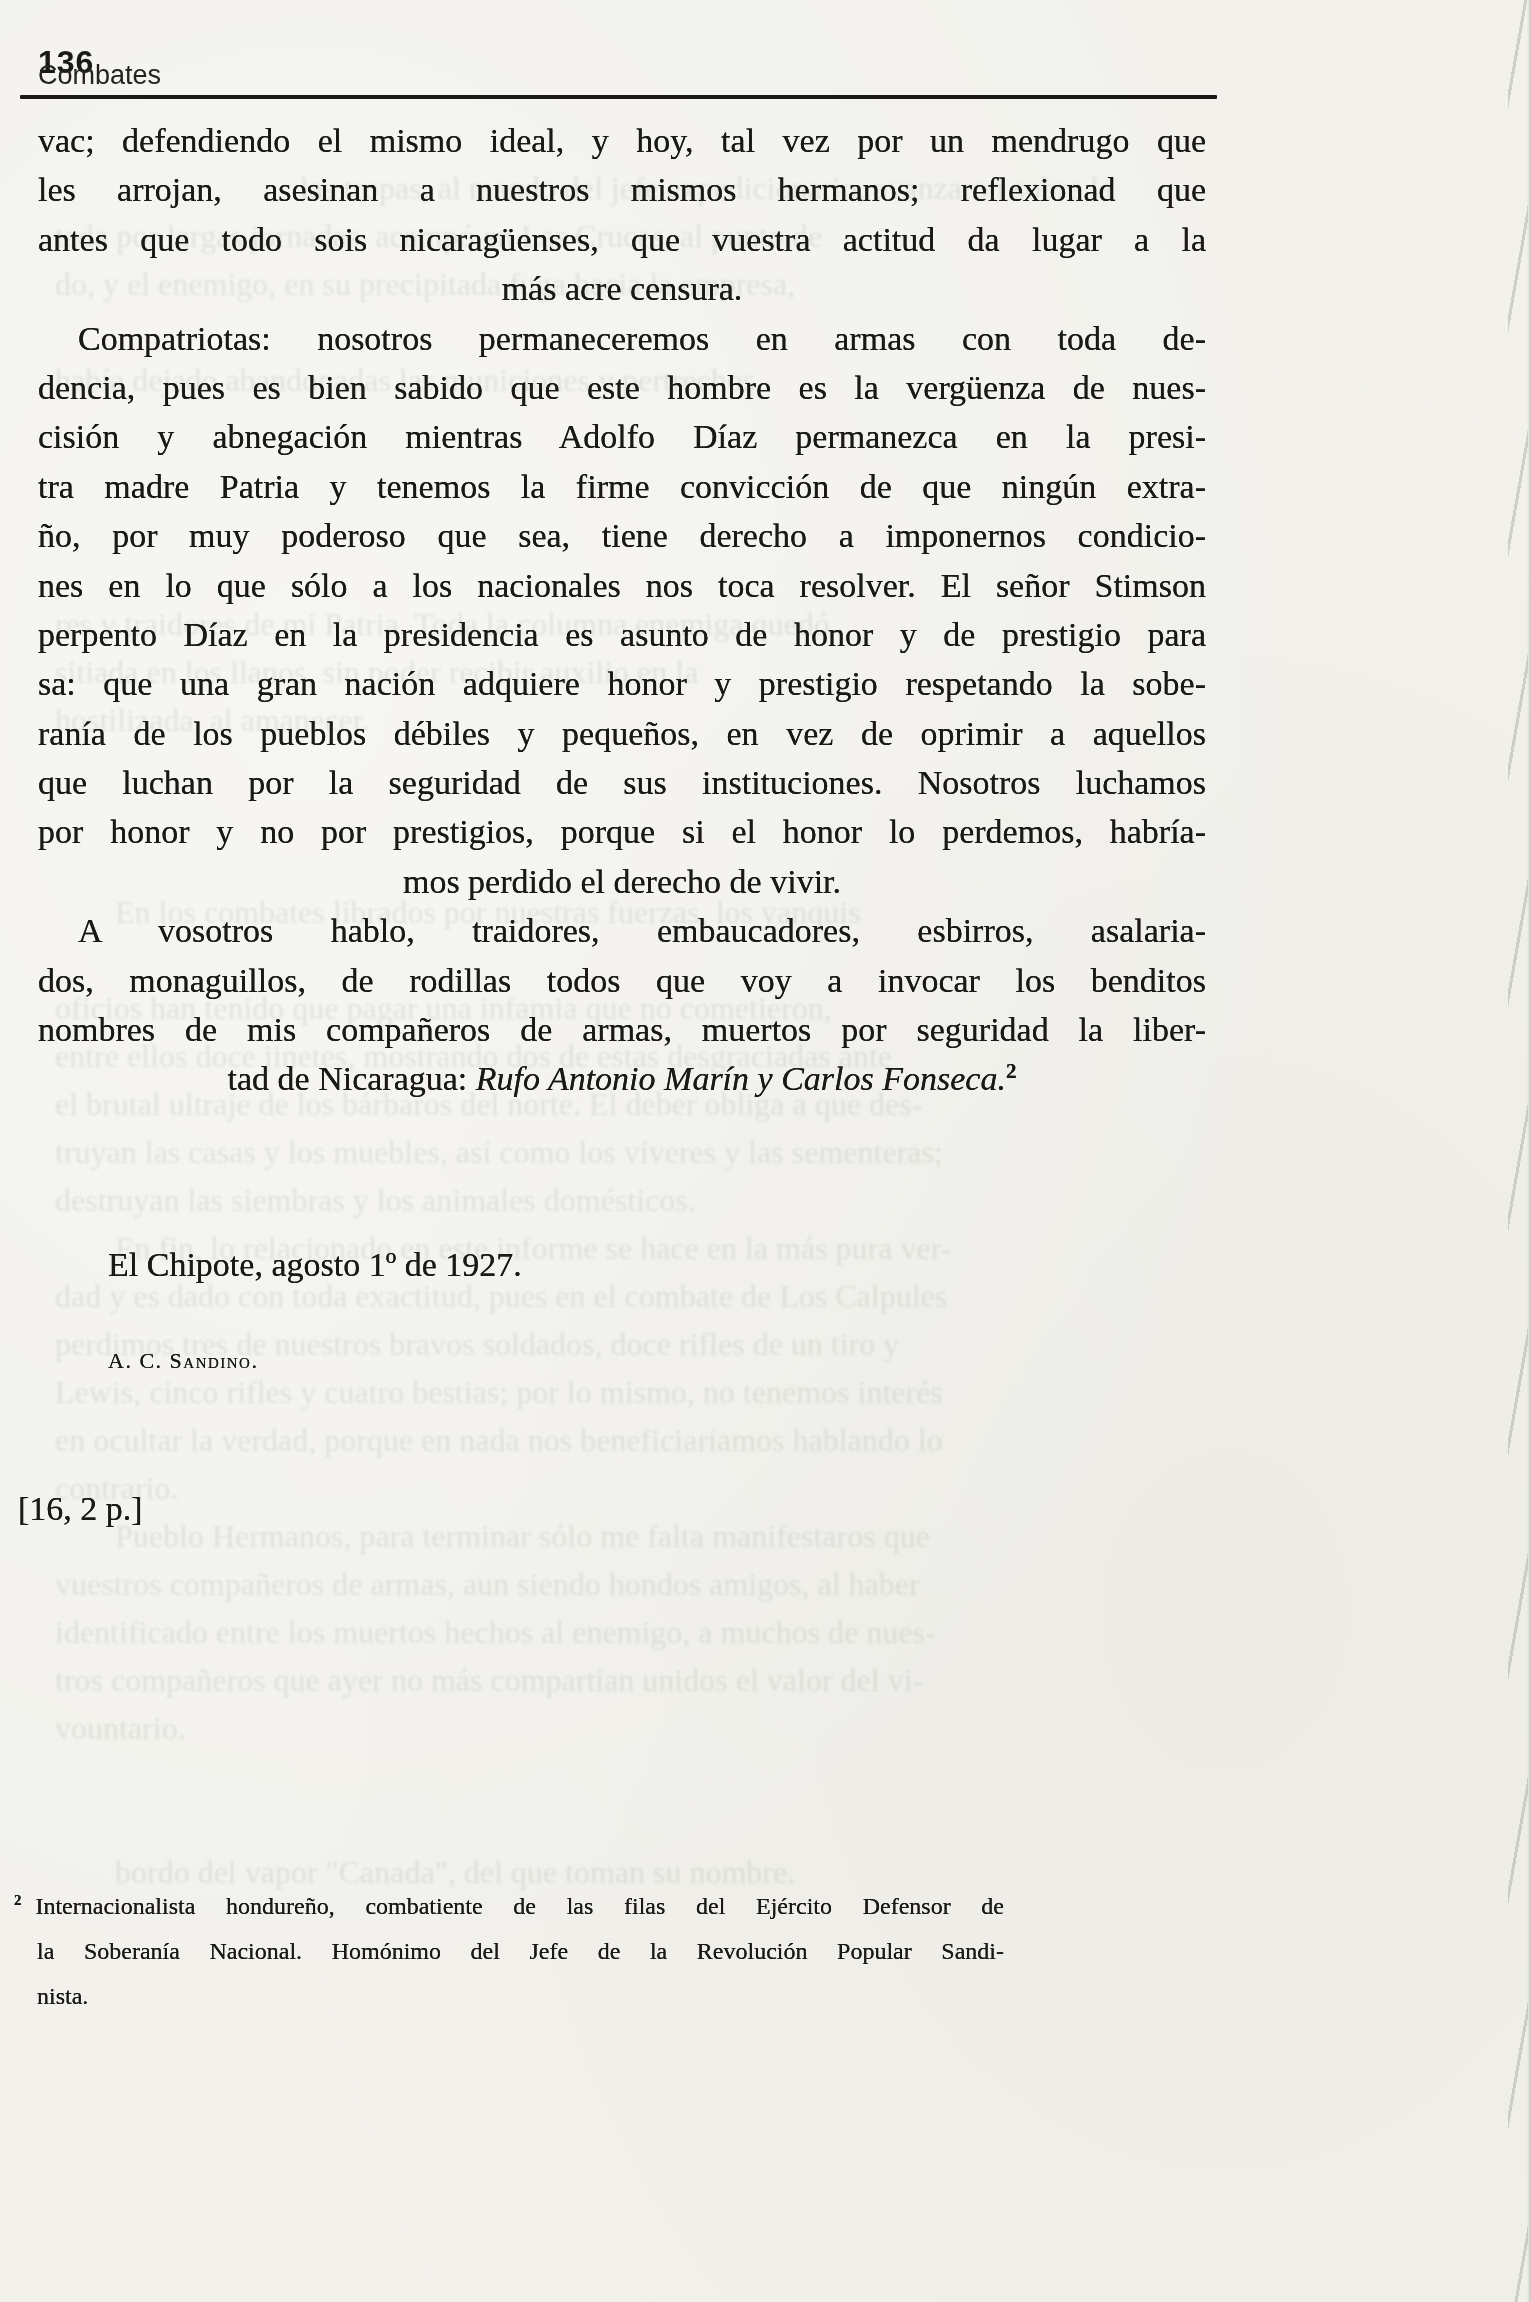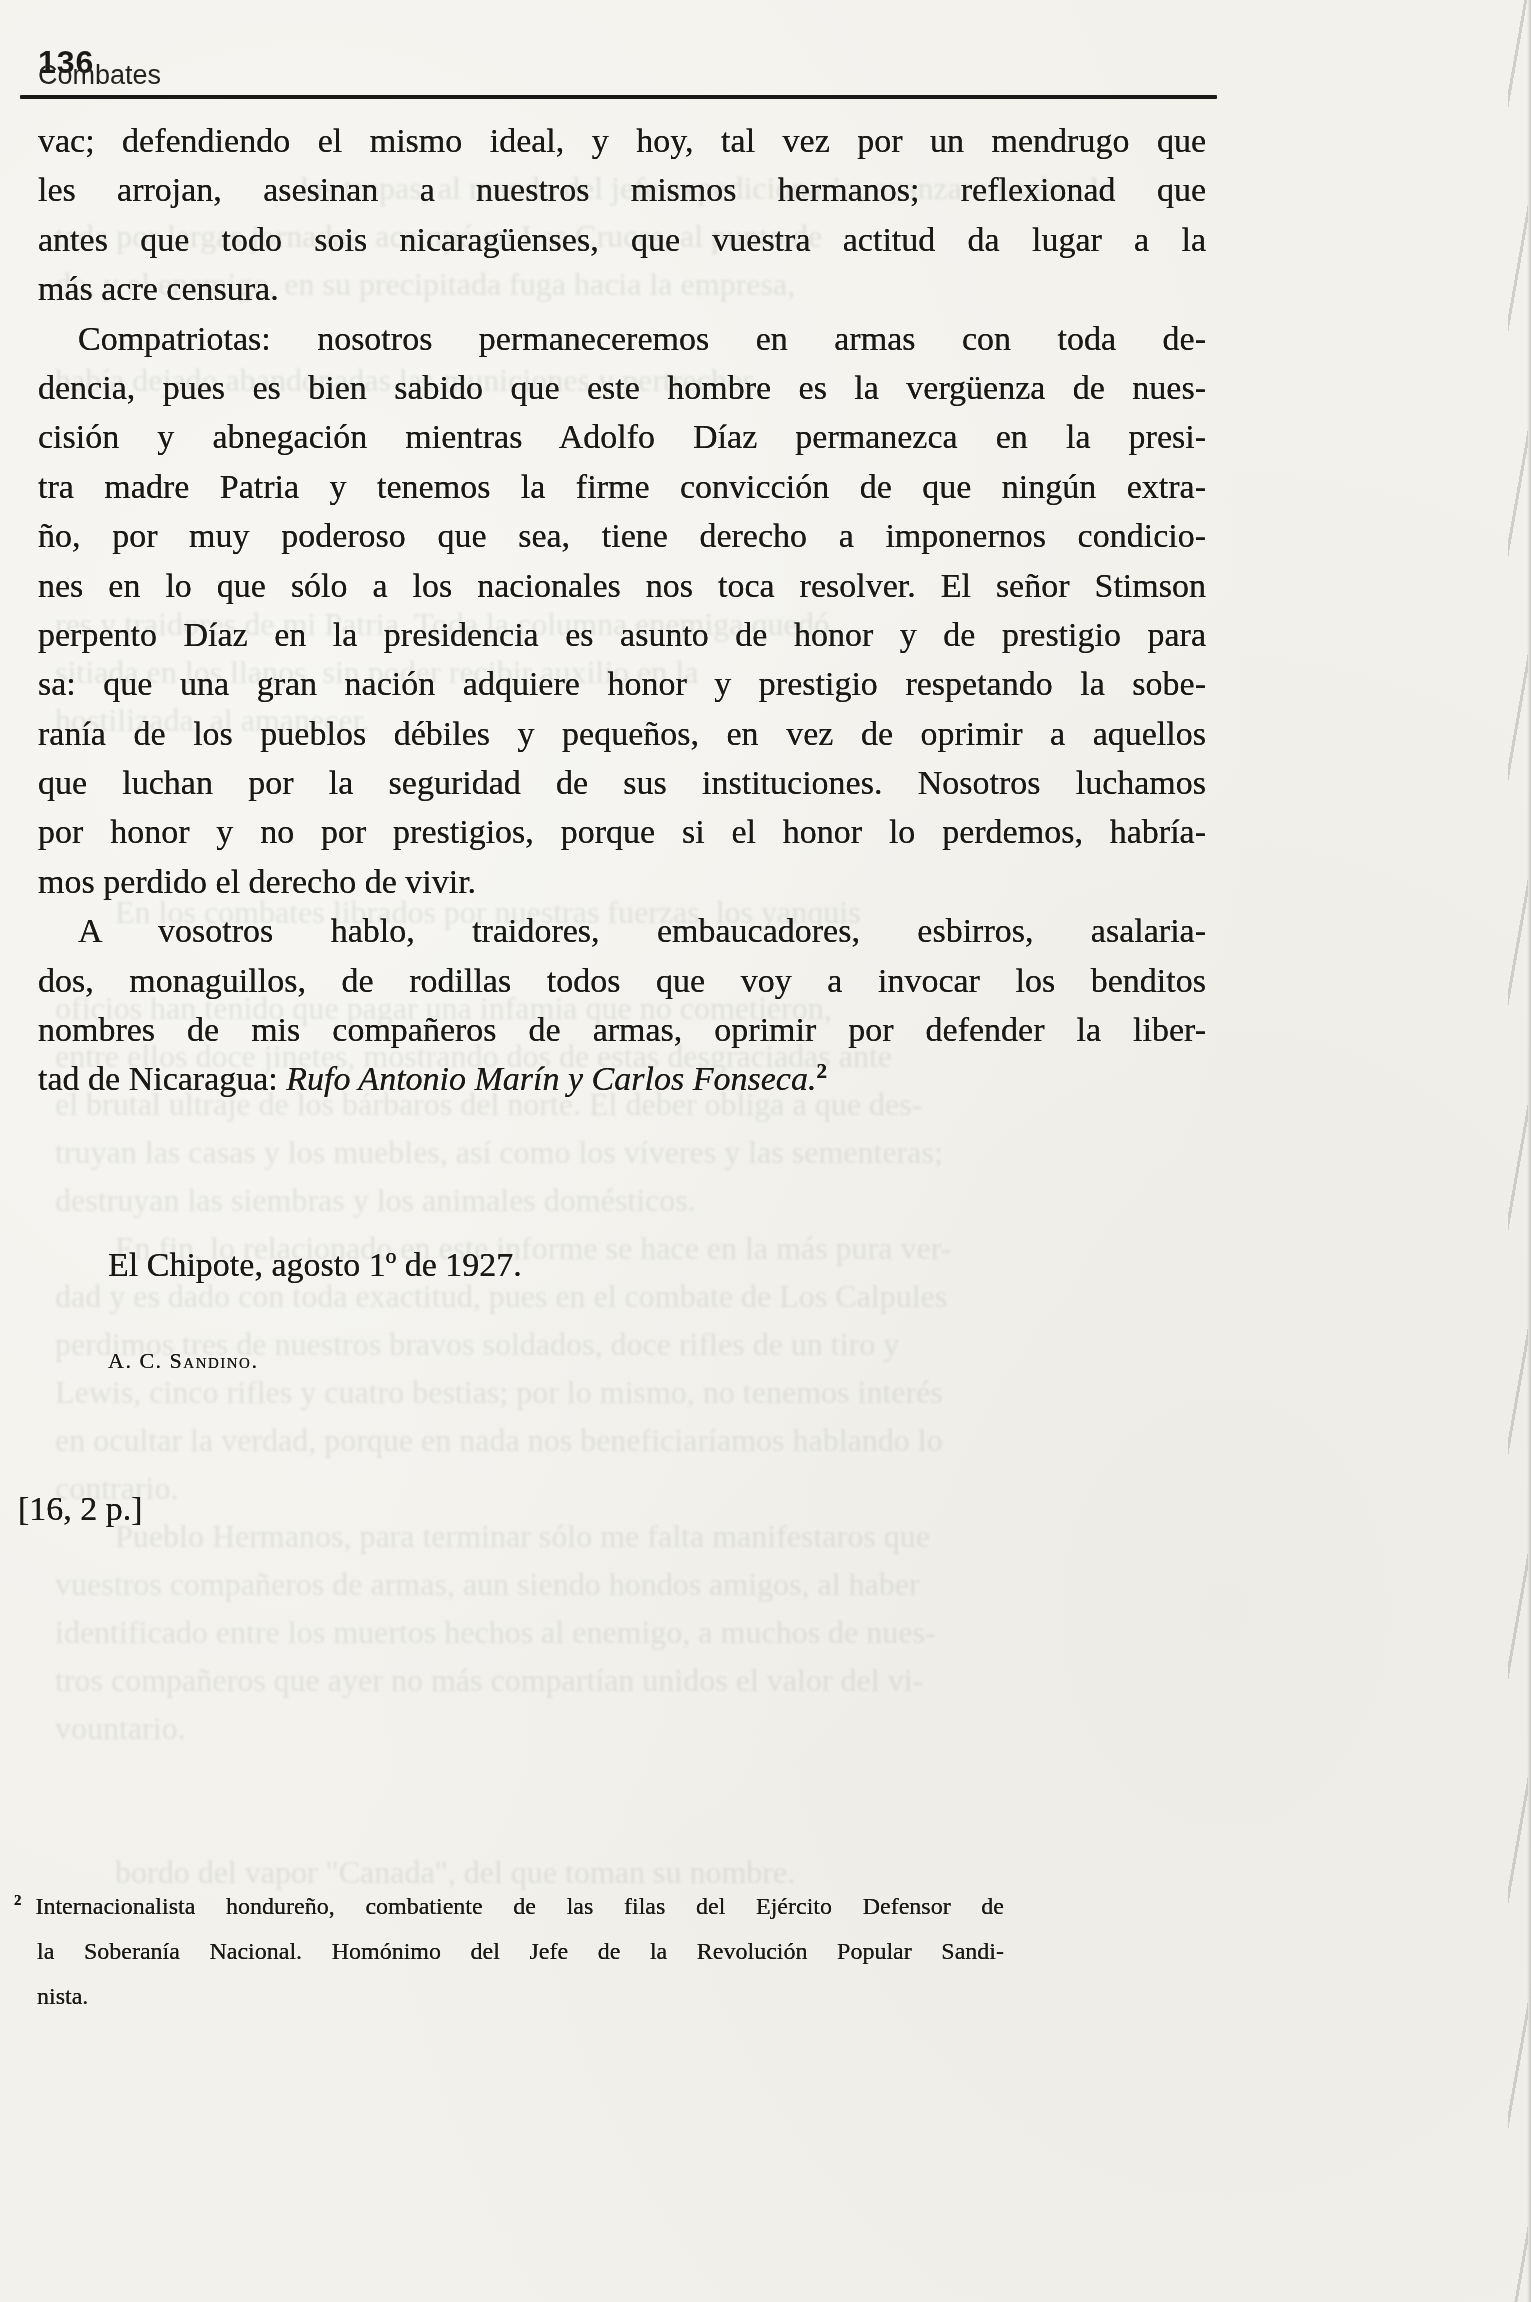--- a/index.html
+++ b/index.html
@@ -18,21 +18,21 @@
                   font:400 27px "Liberation Sans", sans-serif; color:#23221f; }
   .head-rule { position:absolute; left:20px; top:95px; width:1197px; height:4px;
                background:var(--ink,#151412); border-radius:1px; }
 
   
   .body-text { position:absolute; left:38px; top:116px; width:1168px;
                font-size:34px; line-height:49.4px; color:var(--ink,#1a1917);
                text-shadow:0 0 .6px currentColor; z-index:2;font-family:Liberation Serif, serif; }
   .line { height:49.4px; overflow:hidden; text-align:justify; }
   .line::after { content:""; display:inline-block; width:100%; height:0; }
-  .line.nj { text-align:left; }
+  .line.nj { text-align:center; }
   .line.nj::after { content:none; }
   .line.ind { text-indent:40px; }
   .it { font-style:italic; }
   sup { font-size:62%; font-weight:700; vertical-align:super; line-height:0; }
 
   .dateline  { position:absolute; left:108px; top:1246px; font-size:34px;
                color:var(--ink); text-shadow:0 0 .6px currentColor; z-index:2; }
   .signature { position:absolute; left:108px; top:1348px; font-size:22px;
                font-variant:small-caps; letter-spacing:1.5px;
                color:var(--ink); text-shadow:0 0 .6px currentColor; z-index:2; }
@@ -116,21 +116,21 @@
         <div class="line"><span>perpento Díaz en la presidencia es asunto de honor y de prestigio para</span></div>
         <div class="line"><span>sa: que una gran nación adquiere honor y prestigio respetando la sobe-</span></div>
         <div class="line"><span>ranía de los pueblos débiles y pequeños, en vez de oprimir a aquellos</span></div>
         <div class="line"><span>que luchan por la seguridad de sus instituciones. Nosotros luchamos</span></div>
         <div class="line"><span>por honor y no por prestigios, porque si el honor lo perdemos, habría-</span></div>
         <div class="line nj"><span>mos perdido el derecho de vivir.</span></div>
       </div>
       <div>
         <div class="line ind"><span>A vosotros hablo, traidores, embaucadores, esbirros, asalaria-</span></div>
         <div class="line"><span>dos, monaguillos, de rodillas todos que voy a invocar los benditos</span></div>
-        <div class="line"><span>nombres de mis compañeros de armas, oprimir por defender la liber-</span></div>
+        <div class="line"><span>nombres de mis compañeros de armas, muertos por seguridad la liber-</span></div>
         <div class="line nj"><span>tad de Nicaragua: </span><span class="it">Rufo Antonio Marín y Carlos Fonseca.</span><sup>2</sup></div>
       </div>
     </div>
 
   <div class="dateline">El Chipote, agosto 1º de 1927.</div>
   <div class="signature">A. C. Sandino.</div>
   <div class="source-ref">[16, 2 p.]</div>
 
   <div class="footnote">
     <div class="fn-line"><sup class="fn-marker">2</sup><span>Internacionalista hondureño, combatiente de las filas del Ejército Defensor de</span></div>

